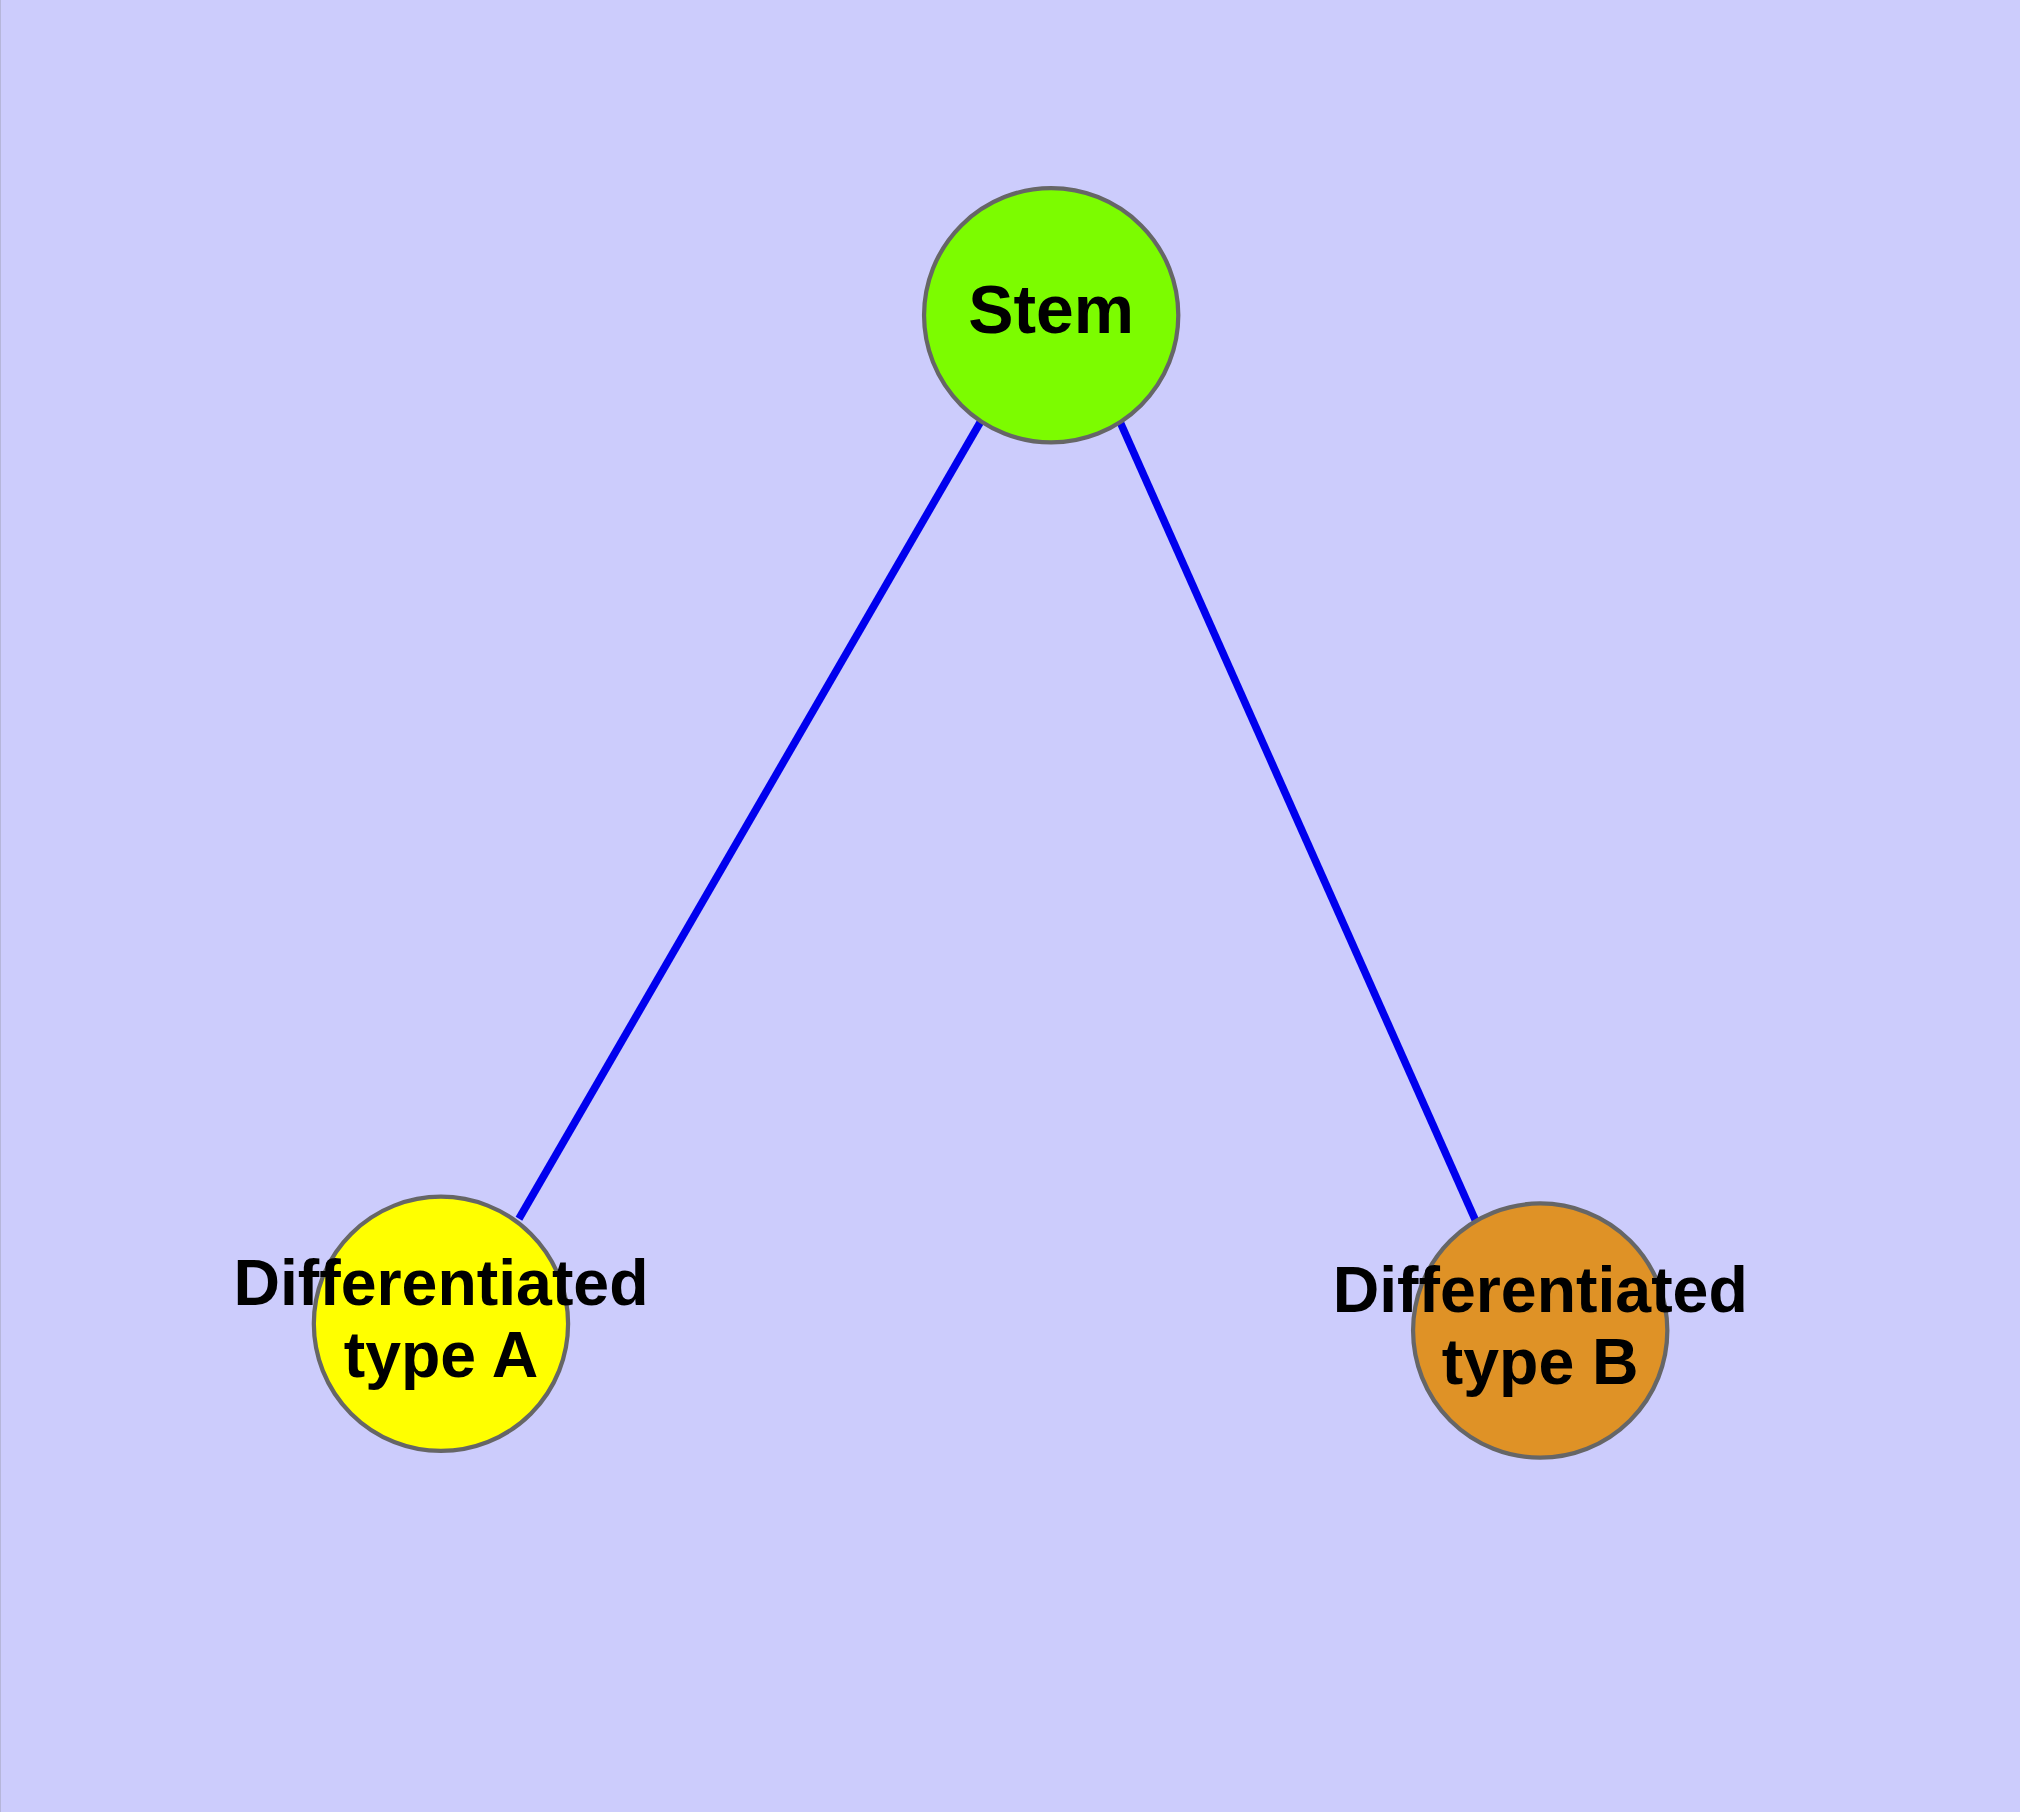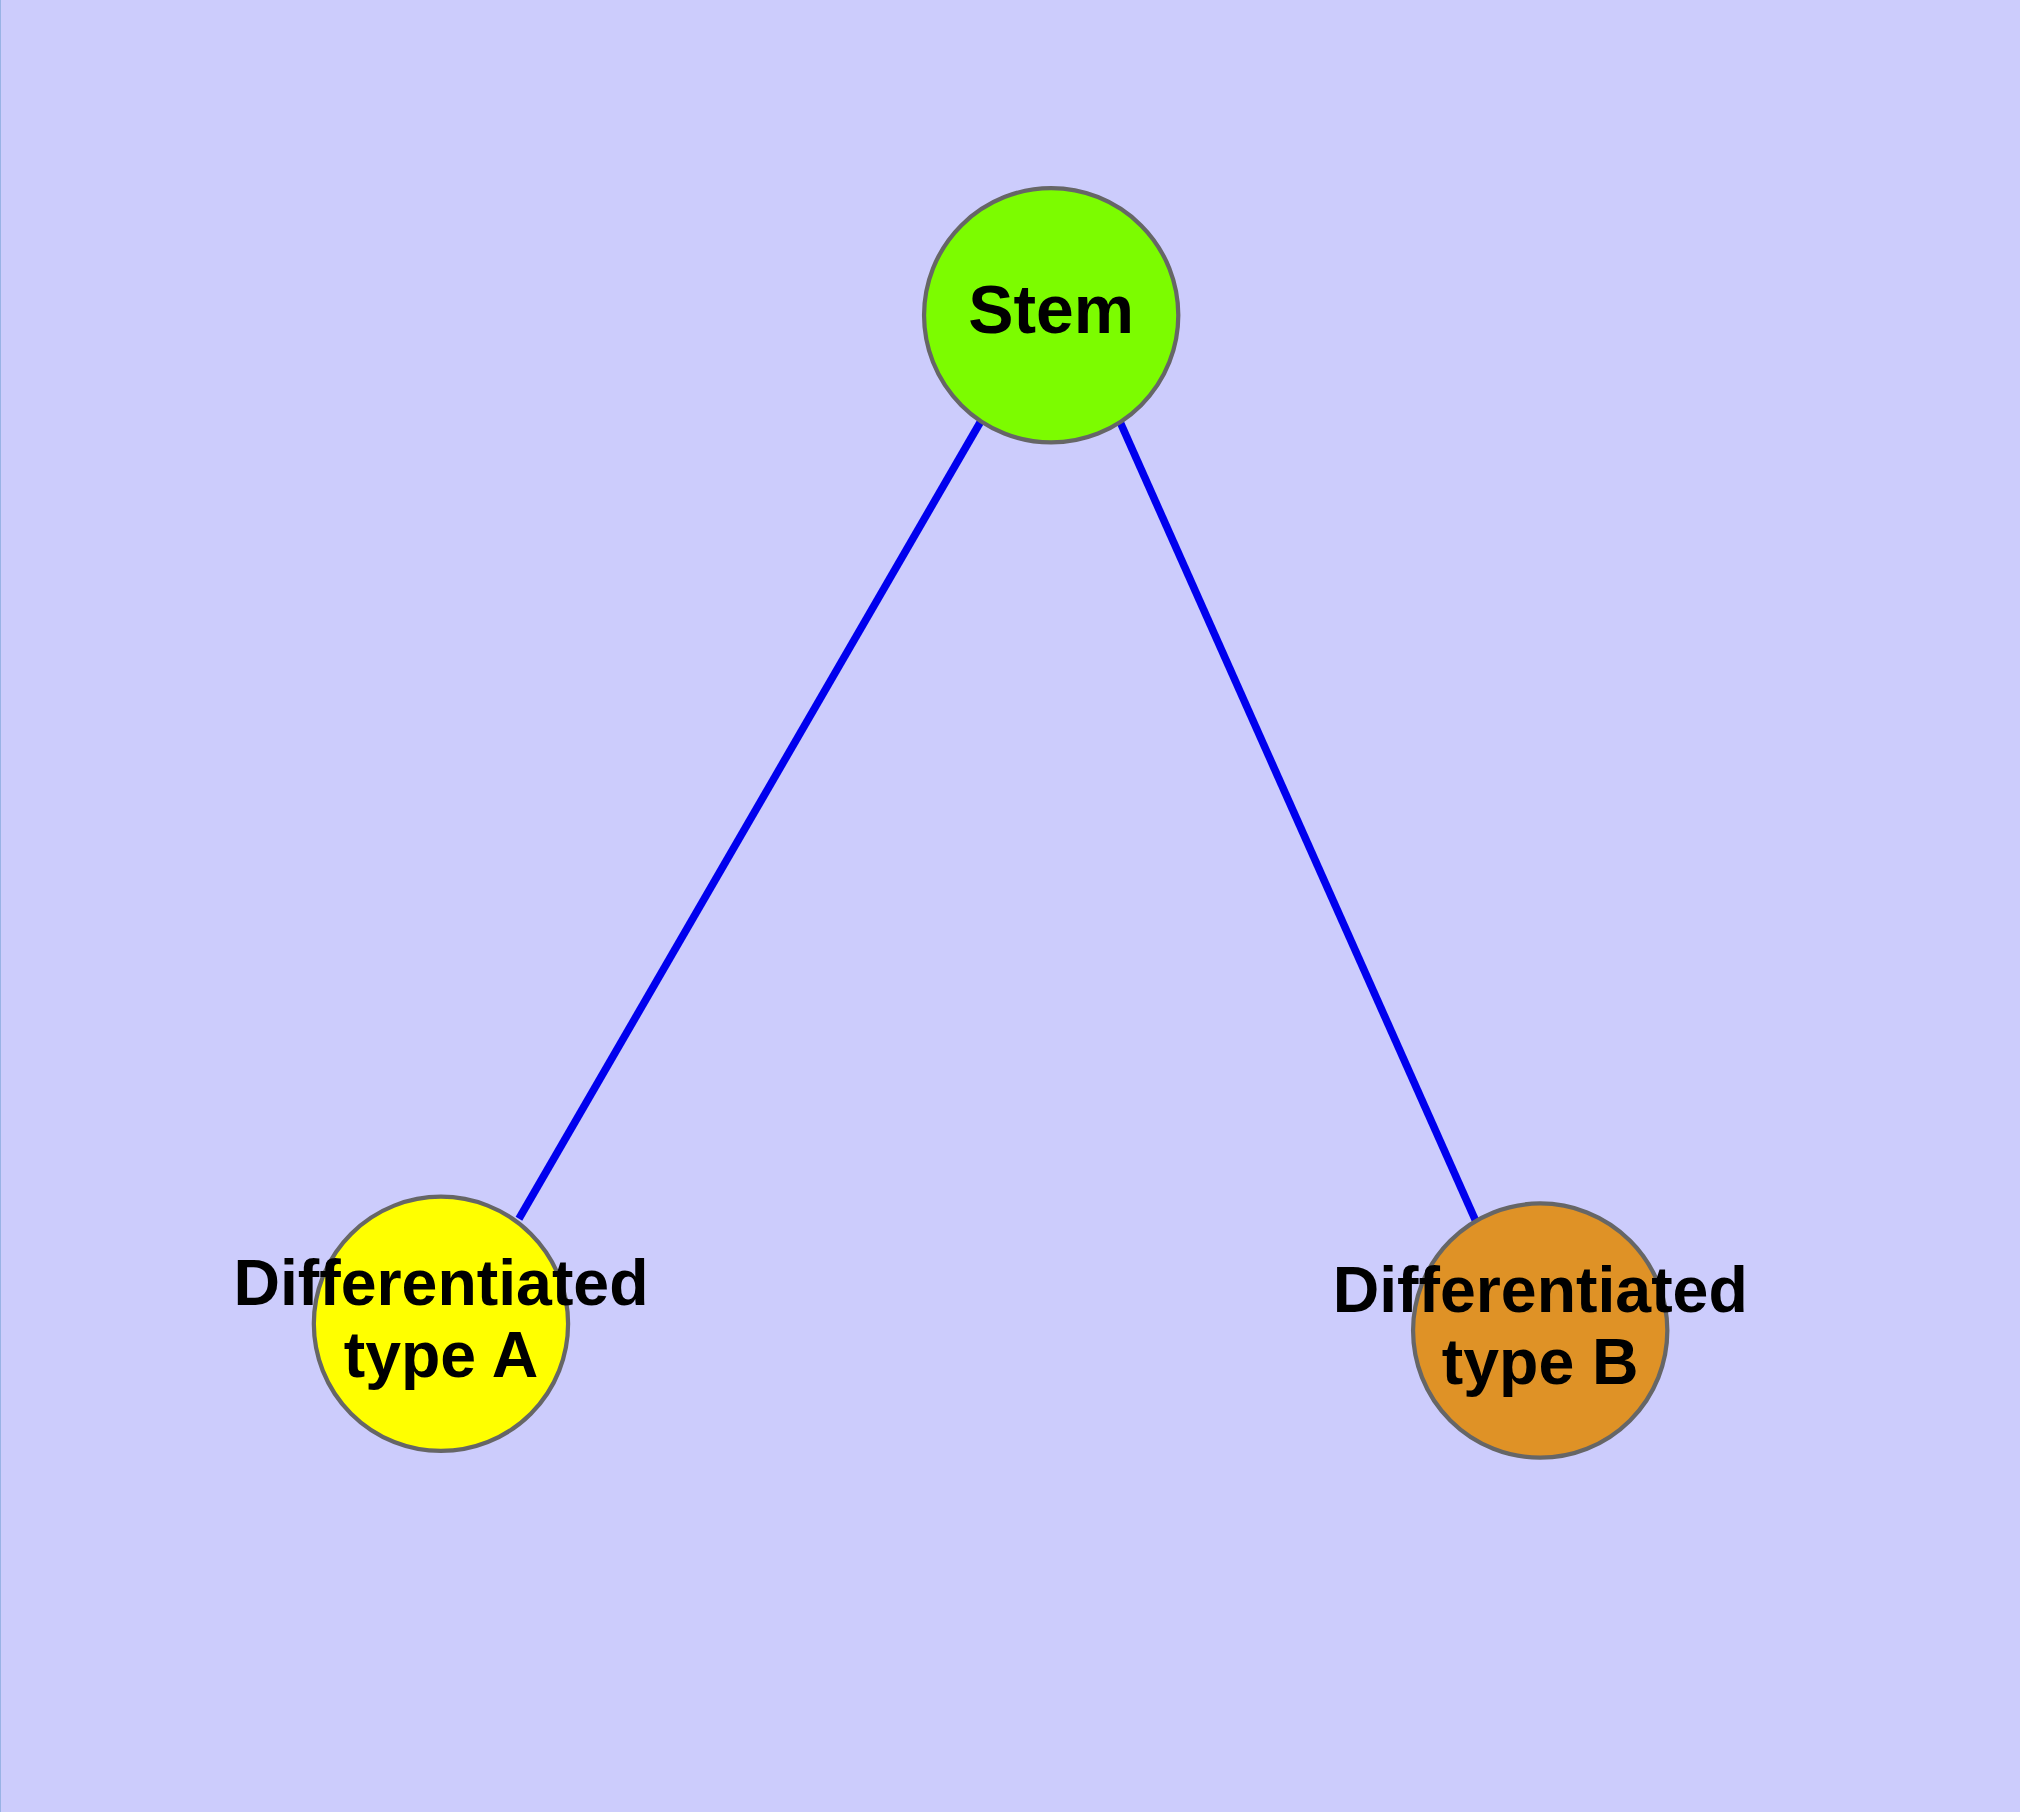--- a/index.html
+++ b/index.html
@@ -5,21 +5,21 @@
 <style>
   html, body {
     margin: 0;
     padding: 0;
     background: #ccccfc;
   }
   #canvas {
     position: relative;
     width: 1833px;
     height: 1812px;
-    background: #0369a1;
+    background: #737373;
     overflow: hidden;
     font-family: "Liberation Sans", "DejaVu Sans", sans-serif;
   }
   #graph-svg {
     position: absolute;
     left: 0;
     top: 0;
     width: 2021px;
     height: 1812px;
     display: block;

